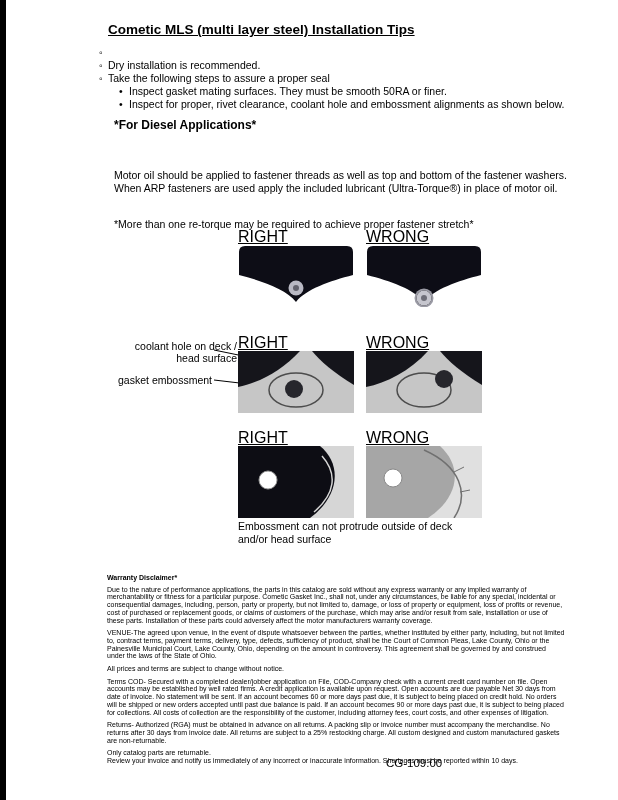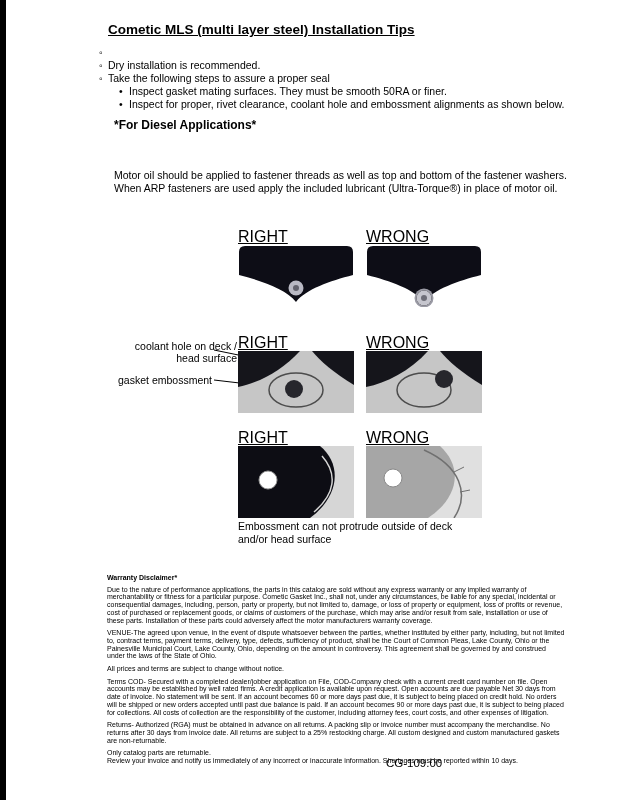--- a/index.html
+++ b/index.html
@@ -77,20 +77,21 @@
       <span>Inspect gasket mating surfaces.  They must be smooth 50RA or finer.</span>
     </div>
     <div class="tip sub">
       <span class="mk">•</span>
       <span>Inspect for proper, rivet clearance, coolant hole and embossment alignments as shown below.</span>
     </div>
   </div>
 
   <div class="diesel-heading">*For Diesel Applications*</div>
   <div class="para para1">Motor oil should be applied to fastener threads as well as top and bottom of the fastener washers. When ARP fasteners are used apply the included lubricant (Ultra-Torque®) in place of motor oil.</div>
+  <div class="note">*More than one re-torque may be required to achieve proper fastener stretch*</div>
 
   <div class="callout callout-1">coolant hole on deck / head surface</div>
   <div class="callout callout-2">gasket embossment</div>
   <svg class="leader-lines" viewBox="0 0 64 52">
     <line x1="1" y1="8" x2="40" y2="16" stroke="#000" stroke-width="1"></line>
     <line x1="1" y1="38" x2="52" y2="44" stroke="#000" stroke-width="1"></line>
   </svg>
 
   <div class="diagrams">
 

